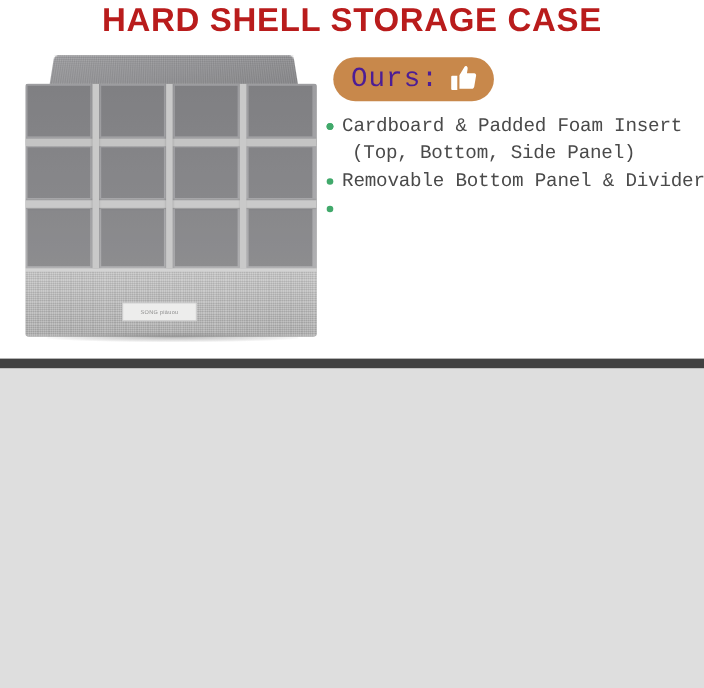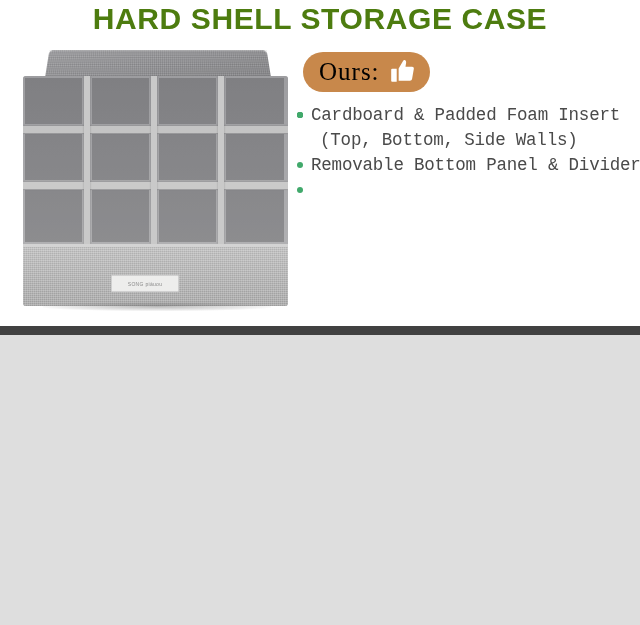--- a/index.html
+++ b/index.html
@@ -12,43 +12,43 @@
   #page{position:relative;width:640px;height:625px;overflow:hidden;background:#fff;}
 
   
   .title{
     position:absolute;left:0;top:2px;width:640px;
     text-align:center;
     font-family:"Liberation Sans",sans-serif;
     font-weight:bold;
     font-size:30px;
     letter-spacing:0.6px;
-    color:#4d7c0f;
+    color:#b91c1c;
     white-space:nowrap;
   }
 
   
   .sec-ours{position:absolute;left:0;top:0;width:640px;height:326px;background:#ffffff;}
   .divider-bar{position:absolute;left:0;top:326px;width:640px;height:9px;background:#414141;}
   .sec-others{position:absolute;left:0;top:335px;width:640px;height:290px;background:#dedede;}
 
   
   .badge{
     position:absolute;
     display:flex;align-items:center;
     border-radius:22px;
     padding:4px 14px 6px 16px;
     box-sizing:border-box;
     height:40px;
   }
   .badge-ours{left:303px;top:52px;background:#c8884b;}
   .badge-label{
-    font-family:Liberation Serif, serif;
+    font-family:Liberation Mono, monospace;
     font-size:25px;
-    color:#000000;
+    color:#4c1d95;
     letter-spacing:1px;
     line-height:1;
     white-space:nowrap;
   }
   .thumb{margin-left:10px;display:block;width:26px;height:26px;flex:0 0 auto;}
   .thumb svg{display:block;width:26px;height:26px;}
 
   
   .blist{position:absolute;margin:0;padding:0;list-style:none;}
   .blist-ours{left:296px;top:103px;width:348px;}
@@ -170,21 +170,21 @@
           <path fill="#ffffff" d="M2 10h4.2v12H2a.9.9 0 0 1-.9-.9V10.9A.9.9 0 0 1 2 10z"></path>
           <path fill="#ffffff" d="M8 9.6l4.3-7.2c.4-.7 1.4-.8 2-.2.5.5.7 1.2.6 1.9L14.3 8h6.1c1 0 1.8.9 1.6 1.9l-1.6 9.3c-.2 1-1 1.8-2 1.8H8V9.6z"></path>
         </svg>
       </span>
     </div>
 
     <ul class="blist blist-ours">
       <li class="bitem"><span class="dot"></span></li>
       <li class="bitem"><span class="dot"></span></li>
       <li class="bitem"><span class="dot"></span><span>Cardboard &amp; Padded Foam Insert</span></li>
-      <li class="bitem cont"><span>(Top, Bottom, Side Walls)</span></li>
+      <li class="bitem cont"><span>(Top, Bottom, Side Panel)</span></li>
       <li class="bitem"><span class="dot"></span><span>Removable Bottom Panel &amp; Dividers</span></li>
       <li class="bitem"><span class="dot"></span></li>
     </ul>
   </div>
 
   <div class="divider-bar"></div>
 
   <div class="sec-others">
 
     

